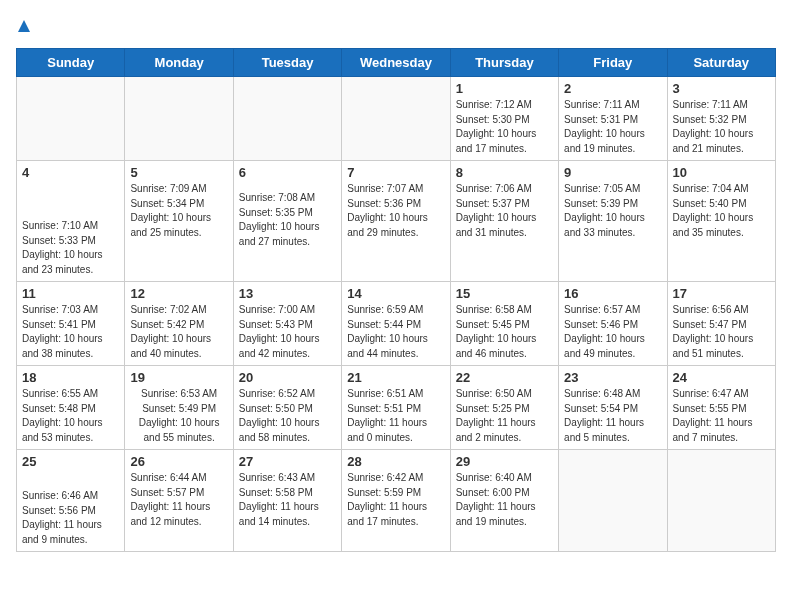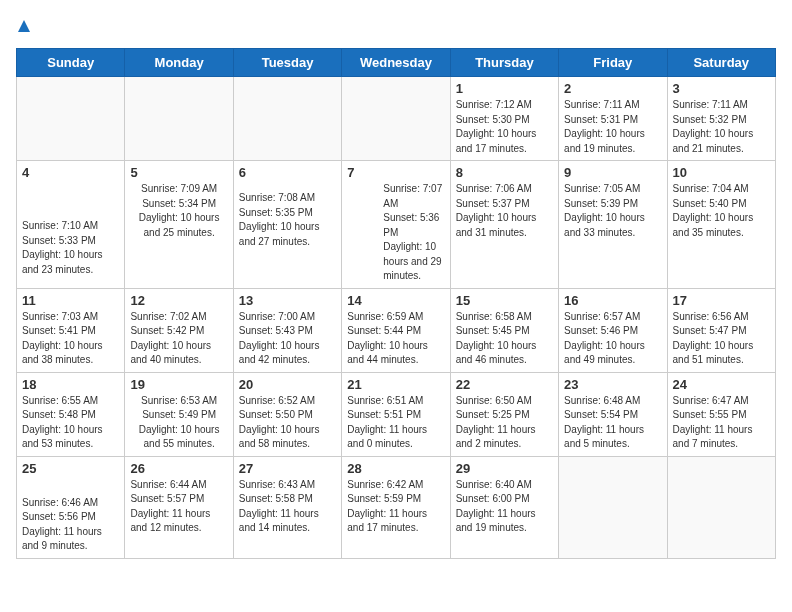--- a/index.html
+++ b/index.html
@@ -142,33 +142,33 @@
       </tr>
       <tr>
         <td>
           <span class="day-num">4</span>
           <div class="day-info" style="white-space: pre-line; margin-top: 39px;">Sunrise: 7:10 AM
 Sunset: 5:33 PM
 Daylight: 10 hours and 23 minutes.</div>
         </td>
         <td>
           <span class="day-num">5</span>
-          <div class="day-info" style="white-space: pre-line; text-align: center;">Sunrise: 7:09 AM
+          <div class="day-info" style="white-space: pre-line;">Sunrise: 7:09 AM
 Sunset: 5:34 PM
 Daylight: 10 hours and 25 minutes.</div>
         </td>
         <td>
           <span class="day-num">6</span>
           <div class="day-info" style="white-space: pre-line; margin-top: 11px;">Sunrise: 7:08 AM
 Sunset: 5:35 PM
 Daylight: 10 hours and 27 minutes.</div>
         </td>
         <td>
           <span class="day-num">7</span>
-          <div class="day-info" style="white-space: pre-line; margin-left: 36px;">Sunrise: 7:07 AM
+          <div class="day-info" style="white-space: pre-line;">Sunrise: 7:07 AM
 Sunset: 5:36 PM
 Daylight: 10 hours and 29 minutes.</div>
         </td>
         <td>
           <span class="day-num">8</span>
           <div class="day-info" style="white-space: pre-line;">Sunrise: 7:06 AM
 Sunset: 5:37 PM
 Daylight: 10 hours and 31 minutes.</div>
         </td>
         <td>

